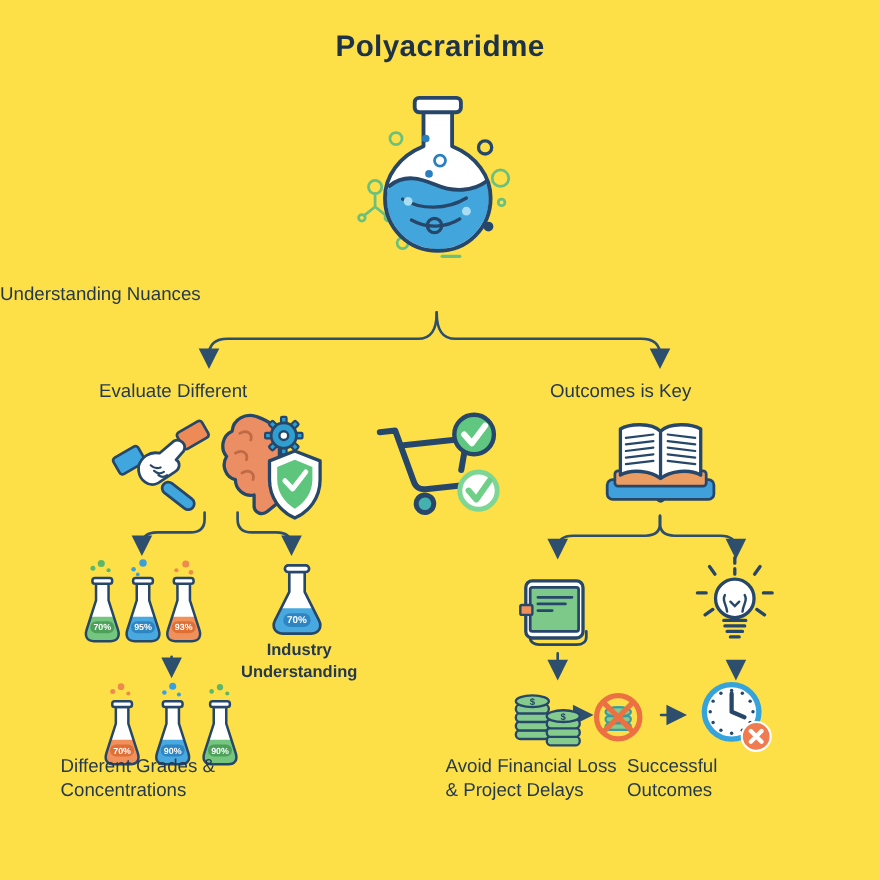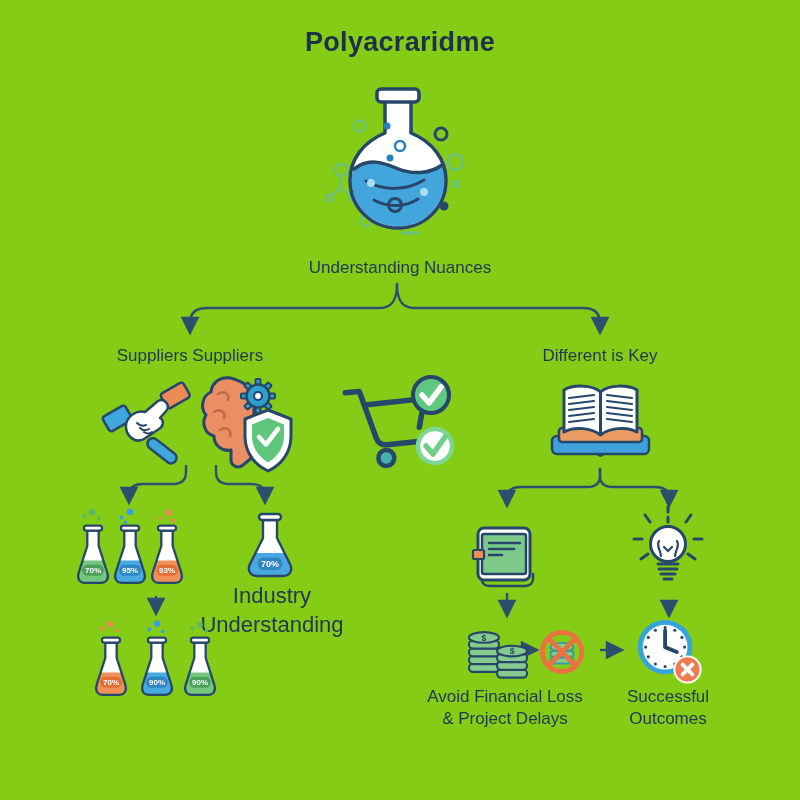--- a/index.html
+++ b/index.html
@@ -1,24 +1,24 @@
 <!DOCTYPE html>
 <html><head>
 <meta charset="utf-8">
 <style>
   html,body{margin:0;padding:0;background:#ffffff;}
-  .canvas{position:relative;width:800px;height:800px;background:#84cc16;overflow:hidden;
+  .canvas{position:relative;width:800px;height:800px;background:#fde047;overflow:hidden;
           font-family:"Liberation Sans",sans-serif;margin:0 auto;}
   .abs{position:absolute;}
   .title{top:28px;left:0;width:100%;text-align:center;color:#1e3247;
          font-size:27px;font-weight:700;line-height:1.08;letter-spacing:.3px;}
-  .node-label{position:absolute;text-align:center;color:#24394f;font-size:17px;
+  .node-label{position:absolute;color:#24394f;font-size:17px;
               font-weight:500;line-height:1.3;}
-  .small-label{position:absolute;text-align:center;color:#24394f;font-size:22px;
-               font-weight:400;line-height:1.32;}
+  .small-label{position:absolute;text-align:center;color:#24394f;font-size:15px;
+               font-weight:700;line-height:1.32;}
   svg.ic{position:absolute;overflow:visible;}
   
   .flask .white{fill:#ffffff;}
   .flask .ol{fill:none;stroke:#27476a;stroke-width:2.4;stroke-linejoin:round;}
   .flask .lip{fill:#ffffff;stroke:#27476a;stroke-width:2.4;}
   .flask text{font-size:8.5px;font-weight:700;fill:#ffffff;font-family:"Liberation Sans",sans-serif;}
   .fl-green .bub{fill:#5cb868}.fl-green .liquid{fill:#74c57d}.fl-green .pill{fill:#4da05a}
   .fl-blue  .bub{fill:#3aa0dc}.fl-blue  .liquid{fill:#47a9e0}.fl-blue  .pill{fill:#2f85c2}
   .fl-orange .bub{fill:#ec8a50}.fl-orange .liquid{fill:#f0915c}.fl-orange .pill{fill:#e06f35}
   .conn{stroke:#2e4e6e;stroke-width:2.4;fill:none;stroke-linecap:round;}
@@ -76,22 +76,22 @@
     <path class="conn" marker-end="url(#ah)" d="M216,466 L216,472 C216,481 221,484 229,484 L251,484 C260,484 265,488 265,496 L265,501"></path>
     <path class="conn" marker-end="url(#ah)" d="M156,597 L156,612"></path>
     <path class="conn" marker-end="url(#ah)" d="M600,469 L600,476 C600,484 595,487 587,487 L521,487 C512,487 507,491 507,498 L507,504"></path>
     <path class="conn" marker-end="url(#ah)" d="M600,469 L600,476 C600,484 605,487 613,487 L655,487 C664,487 669,491 669,498 L669,504"></path>
     <path class="conn" marker-end="url(#ah)" d="M507,594 L507,614"></path>
     <path class="conn" marker-end="url(#ah)" d="M669,602 L669,614"></path>
     <path class="conn" marker-end="url(#ah)" d="M530,650 L535,650"></path>
     <path class="conn" marker-end="url(#ah)" d="M601,650 L620,650"></path>
   </svg>
 
-  <div class="node-label" style="top:345px;left:90px;width:200px">Suppliers Suppliers</div>
-  <div class="node-label" style="top:345px;left:500px;width:200px">Different is Key</div>
+  <div class="node-label" style="top:345px;left:90px;width:200px">Evaluate Different</div>
+  <div class="node-label" style="top:345px;left:500px;width:200px">Outcomes is Key</div>
 
   <svg class="ic" style="left:102px;top:384px" width="90" height="85" viewBox="0 0 90 85">
     <rect x="50" y="52" width="34" height="11" rx="5.5" transform="rotate(38 50 52)" fill="#3fa7dd" stroke="#27476a" stroke-width="2.5"></rect>
     <rect x="2" y="26" width="26" height="17" rx="3" transform="rotate(-30 15 34)" fill="#3fa7dd" stroke="#27476a" stroke-width="2.5"></rect>
     <rect x="60" y="3" width="26" height="17" rx="3" transform="rotate(-30 73 11)" fill="#ee8a55" stroke="#27476a" stroke-width="2.5"></rect>
     <path d="M24,40 C26,32 34,26 43,28 L56,17 C62,14 68,20 65,26 L58,34 C62,36 62,42 57,45 L42,55 C33,60 25,52 24,44 Z" fill="#ffffff" stroke="#27476a" stroke-width="2.5" stroke-linejoin="round"></path>
     <path d="M35,39 q4,4 9,2 M38,44 q4,4 9,1 M42,48 q4,3 8,0" fill="none" stroke="#27476a" stroke-width="2" stroke-linecap="round"></path>
   </svg>
 
   <svg class="ic" style="left:198px;top:372px" width="95" height="102" viewBox="0 0 95 102">
@@ -229,20 +229,24 @@
     <circle class="bub" cx="18" cy="33" r="1.6"></circle>
       <circle class="bub" cx="21" cy="45" r="2"></circle>
     <path class="white" d="M14,24 V40 L5,68 C3,74 5,79 12,79 H28 C35,79 37,74 35,68 L26,40 V24 Z"></path>
     <path class="liquid" d="M9.2,55.5 H30.8 L35,68 C37,74 35,79 28,79 H12 C5,79 3,74 5,68 Z"></path>
     <path class="ol" d="M14,24 V40 L5,68 C3,74 5,79 12,79 H28 C35,79 37,74 35,68 L26,40 V24 Z"></path>
     <rect class="lip" x="10.5" y="18.5" width="19" height="5.5" rx="2.5"></rect>
     <rect class="pill" x="8.5" y="60" width="23" height="11.5" rx="5.75"></rect>
     <text x="20" y="68.8" text-anchor="middle">90%</text>
   </svg>
 
+  <div class="node-label" style="top:686px;left:55px;width:215px">
+    <div>Different Grades &amp;</div>
+    <div>Concentrations</div>
+  </div>
 
   <svg class="ic" style="left:472px;top:524px" width="68" height="64" viewBox="0 0 68 64">
     <rect x="6" y="4" width="52" height="52" rx="6" fill="#ffffff" stroke="#27476a" stroke-width="3"></rect>
     <path d="M10,56 C10,60 14,62 18,62 H52 C58,62 61,59 61,55 V50" fill="none" stroke="#27476a" stroke-width="2.5" stroke-linecap="round"></path>
     <rect x="10" y="10" width="44" height="40" rx="2" fill="#7cc98a" stroke="#27476a" stroke-width="2.5"></rect>
     <path d="M17,19 H48 M17,25 H42 M17,31 H30" stroke="#27476a" stroke-width="2.5" stroke-linecap="round"></path>
     <rect x="1" y="26" width="11" height="9" rx="1.5" fill="#ef9059" stroke="#27476a" stroke-width="2.2"></rect>
   </svg>
 
   <svg class="ic" style="left:628px;top:506px" width="80" height="92" viewBox="0 0 80 92">

